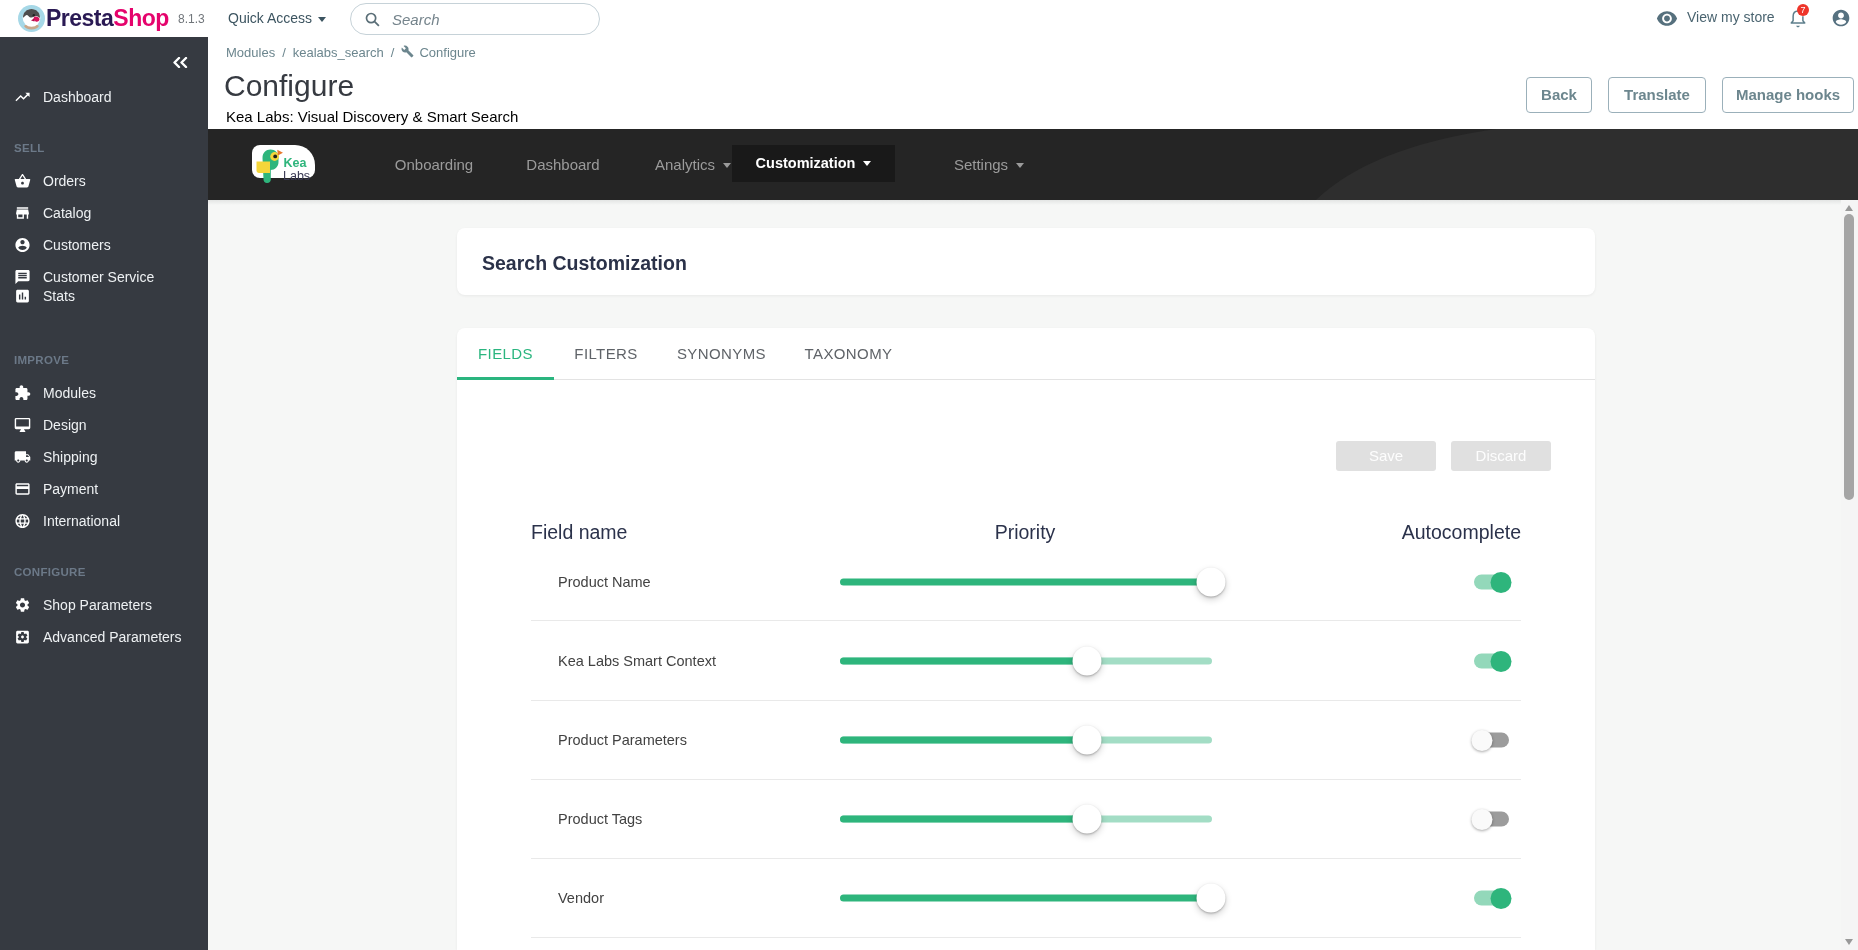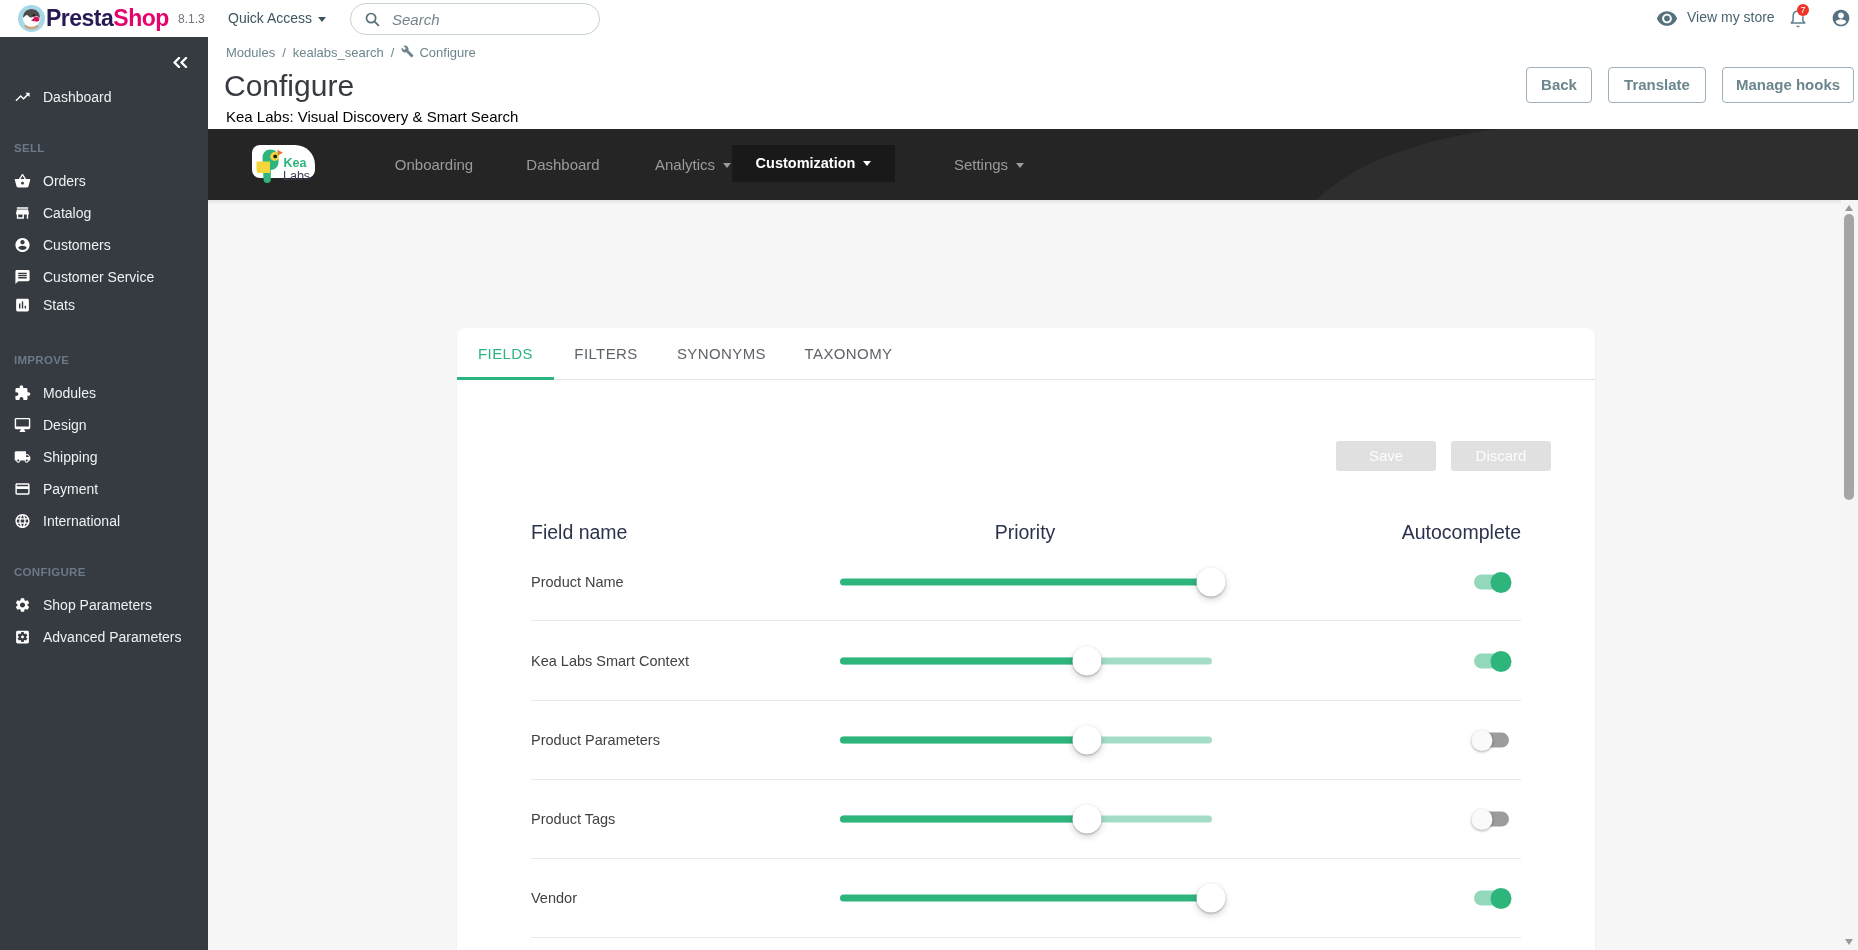--- a/index.html
+++ b/index.html
@@ -29,21 +29,21 @@
 .sitem { position:absolute; left:0; width:208px; height:32px; }
 .sitem svg { position:absolute; left:14px; top:50%; transform:translateY(-50%); }
 .sitem span { position:absolute; left:43px; top:50%; transform:translateY(-50%); font-size:14px; color:#eef1f3; }
 .ssec { position:absolute; left:14px; font-size:11.5px; font-weight:bold; color:#6c7988; letter-spacing:0.3px; transform:translateY(-50%); }
 
 
 #crumbs { position:absolute; left:226px; top:45px; font-size:13px; color:#6c868e; }
 #crumbs .sep { margin:0 7px; }
 #title { position:absolute; left:224px; top:71px; font-size:30px; line-height:1; color:#363a41; font-weight:400; }
 #subtitle { position:absolute; left:226px; top:109px; font-size:15px; line-height:1.1; color:#000000; }
-.hbtn { position:absolute; top:67px; height:36px; border:1px solid #9bb0ba; border-radius:4px; background:#fff; color:#6c868e; font-size:15px; font-weight:bold; text-align:center; line-height:34px; }
+.hbtn { position:absolute; top:77px; height:36px; border:1px solid #9bb0ba; border-radius:4px; background:#fff; color:#6c868e; font-size:15px; font-weight:bold; text-align:center; line-height:34px; }
 #btn-back { left:1526px; width:66px; }
 #btn-translate { left:1608px; width:98px; }
 #btn-hooks { left:1722px; width:132px; }
 
 
 #keanav { position:absolute; left:208px; top:129px; width:1650px; height:71px; background:#252525; overflow:hidden; }
 #keanav .swoosh { position:absolute; left:1108px; top:0; width:542px; height:71px; }
 #kealogo { position:absolute; left:44px; top:16px; width:63px; height:33px; background:#fff; border-radius:8px 20px 8px 8px; }
 .knav { position:absolute; top:0; height:71px; line-height:71px; font-size:15px; color:#9b9b9b; text-align:center; }
 .knav .car { display:inline-block; width:0; height:0; border-left:4px solid transparent; border-right:4px solid transparent; border-top:5px solid #9b9b9b; margin-left:8px; margin-bottom:2px; }
@@ -54,21 +54,21 @@
 #content { position:absolute; left:208px; top:200px; width:1650px; height:750px; background:#f6f7f6; }
 #content .topshadow { position:absolute; left:0; top:0; width:1650px; height:5px; background:linear-gradient(#e3e5e4,#f6f7f6); }
 #card1 { position:absolute; left:249px; top:28px; width:1138px; height:67px; background:#fff; border-radius:8px; box-shadow:0 1px 3px rgba(0,0,0,0.06); }
 #card1 .t { position:absolute; left:25px; top:24px; font-size:19.5px; font-weight:bold; color:#2b3249; }
 #card2 { position:absolute; left:249px; top:128px; width:1138px; height:622px; background:#fff; border-radius:8px 8px 0 0; box-shadow:0 1px 3px rgba(0,0,0,0.06); }
 .tab { position:absolute; top:0; height:51px; line-height:51px; text-align:center; font-size:15px; letter-spacing:0.4px; color:#5f6368; }
 #tabline { position:absolute; left:0; top:51px; width:1138px; height:1px; background:#e3e3e3; }
 #tabind { position:absolute; left:0; top:49px; width:97px; height:3px; background:#2ab57f; }
 .dbtn { position:absolute; top:113px; width:100px; height:30px; background:#e0e0e0; color:#fdfdfd; font-size:15px; text-align:center; line-height:30px; border-radius:3px; }
 .thead { position:absolute; font-size:19.5px; color:#2b324b; }
-.rowlbl { position:absolute; font-size:14.5px; color:#424242; transform:translateY(-50%); }
+.rowlbl { position:absolute; font-size:14.5px; color:#424242; transform:translateY(-50%);margin-left:27px; }
 #card2 .sep { position:absolute; left:74px; width:990px; height:1px; background:#e9e9e9; margin:0; }
 .track { position:absolute; left:383px; width:372px; height:7px; border-radius:4px; transform:translateY(-50%); }
 .thumb { position:absolute; width:29px; height:29px; border-radius:50%; background:#fff; box-shadow:0 1px 2px rgba(0,0,0,0.25), 0 3px 7px rgba(0,0,0,0.18); transform:translate(-50%,-50%); }
 .switch { position:absolute; left:1017px; width:35px; height:15px; border-radius:8px; transform:translateY(-50%); }
 .switch .knob { position:absolute; top:50%; width:21px; height:21px; border-radius:50%; transform:translate(-50%,-50%); }
 .sw-on { background:#93d8ba; }
 .sw-on .knob { left:27px; background:#2eb57c; }
 .sw-off { background:#9c9c9c; }
 .sw-off .knob { left:8px; background:#fafafa; box-shadow:0 1px 3px rgba(0,0,0,0.35); }
 
@@ -110,21 +110,21 @@
           <path d="M12 2C6.48 2 2 6.48 2 12s4.48 10 10 10 10-4.48 10-10S17.52 2 12 2zm0 3c1.66 0 3 1.34 3 3s-1.34 3-3 3-3-1.34-3-3 1.34-3 3-3zm0 14.2c-2.5 0-4.71-1.28-6-3.22.03-1.99 4-3.08 6-3.08 1.99 0 5.97 1.09 6 3.08-1.29 1.94-3.5 3.22-6 3.22z"></path>
         </svg>
         <span>Customers</span>
       </div>
     <div class="sitem" style="top:224px;text-align:center;">
         <svg width="17" height="17" viewBox="0 0 24 24" fill="#fff">
           <path d="M20 2H4c-1.1 0-1.99.9-1.99 2L2 22l4-4h14c1.1 0 2-.9 2-2V4c0-1.1-.9-2-2-2zm-2 12H6v-2h12v2zm0-3H6V9h12v2zm0-3H6V6h12v2z"></path>
         </svg>
         <span>Customer Service</span>
       </div>
-    <div class="sitem" style="top:252px;">
+    <div class="sitem" style="top:243px;">
         <svg width="17" height="17" viewBox="0 0 24 24" fill="#fff">
           <path d="M19 3H5c-1.1 0-2 .9-2 2v14c0 1.1.9 2 2 2h14c1.1 0 2-.9 2-2V5c0-1.1-.9-2-2-2zM9 17H7v-7h2v7zm4 0h-2V7h2v10zm4 0h-2v-4h2v4z"></path>
         </svg>
         <span>Stats</span>
       </div>
     <div class="ssec" style="top:323px;">IMPROVE</div>
     <div class="sitem" style="top:340px;">
         <svg width="17" height="17" viewBox="0 0 24 24" fill="#fff">
           <path d="M20.5 11H19V7c0-1.1-.9-2-2-2h-4V3.5C13 2.12 11.88 1 10.5 1S8 2.12 8 3.5V5H4c-1.1 0-1.99.9-1.99 2v3.8H3.5c1.49 0 2.7 1.21 2.7 2.7s-1.21 2.7-2.7 2.7H2V20c0 1.1.9 2 2 2h3.8v-1.5c0-1.49 1.21-2.7 2.7-2.7 1.49 0 2.7 1.21 2.7 2.7V22H17c1.1 0 2-.9 2-2v-4h1.5c1.38 0 2.5-1.12 2.5-2.5S21.88 11 20.5 11z"></path>
         </svg>
@@ -226,20 +226,23 @@
     </svg></div>
     <div class="knav" style="left:168px;width:116px;">Onboarding</div>
     <div class="knav" style="left:300px;width:110px;">Dashboard</div>
     <div class="knav" style="left:434px;width:102px;">Analytics<span class="car"></span></div>
     <div class="knav" id="knav-cust" style="left:524px;width:163px;">Customization<span class="car"></span></div>
     <div class="knav" style="left:730px;width:102px;">Settings<span class="car"></span></div>
   </div>
 
   <div id="content">
     <div class="topshadow"></div>
+    <div id="card1">
+        <div class="t">Search Customization</div>
+      </div>
     <div id="card2">
       <div class="tab" style="left:0;width:97px;color:#2ab57f;">FIELDS</div>
       <div class="tab" style="left:97px;width:104px;">FILTERS</div>
       <div class="tab" style="left:201px;width:127px;">SYNONYMS</div>
       <div class="tab" style="left:328px;width:127px;">TAXONOMY</div>
       <div id="tabline"></div>
       <div id="tabind"></div>
       <div class="dbtn" style="left:879px;">Save</div>
       <div class="dbtn" style="left:994px;text-align:center;">Discard</div>
       <div class="thead" style="left:74px;top:193px;">Field name</div>

